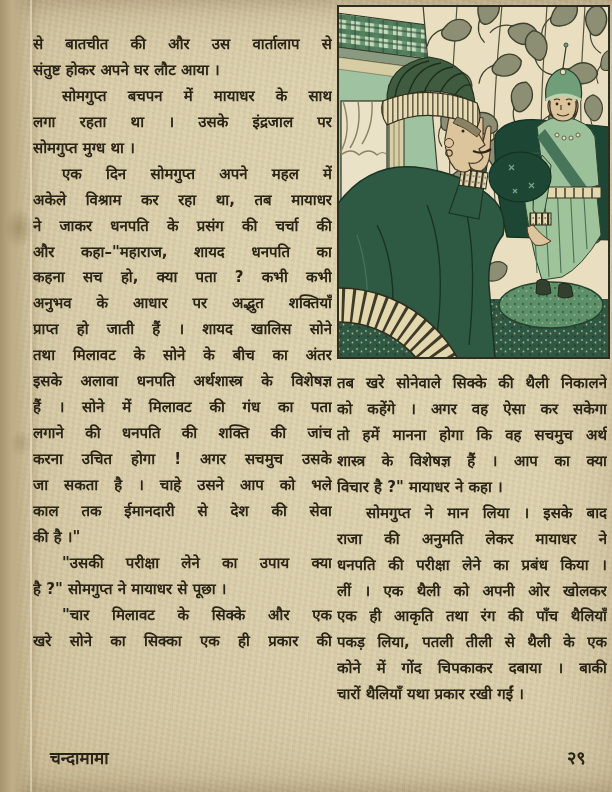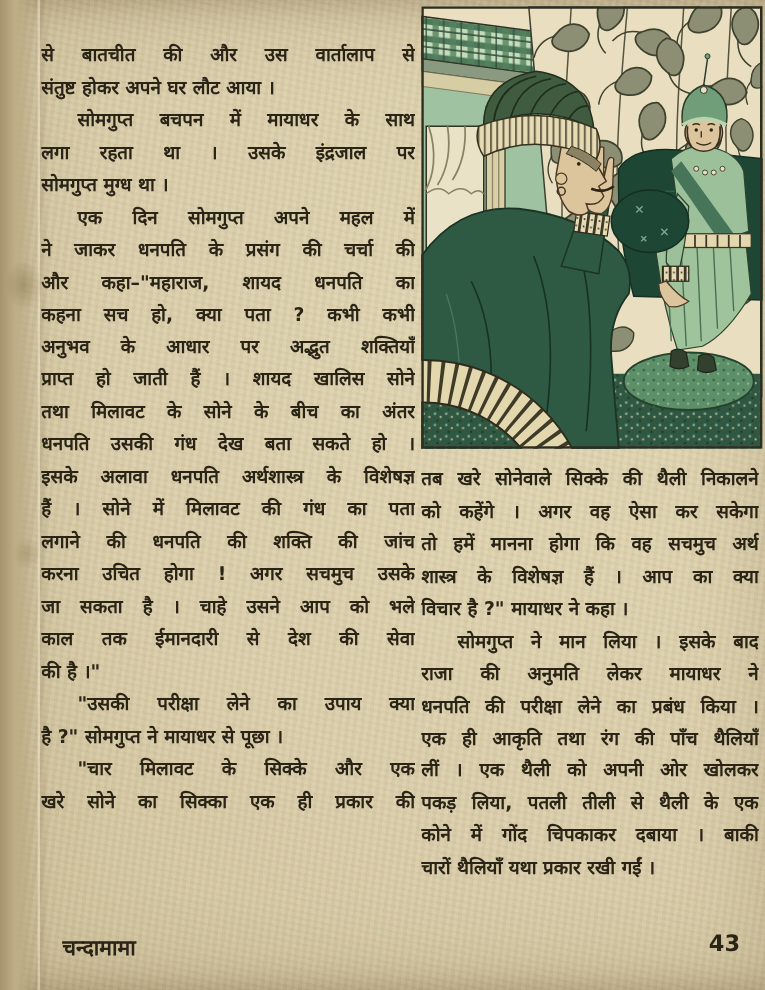--- a/index.html
+++ b/index.html
@@ -205,27 +205,27 @@
     </svg>
   </figure>
 
   <div class="col col-left">
       <div class="tline">से बातचीत की और उस वार्तालाप से</div>
       <div class="tline pend">संतुष्ट होकर अपने घर लौट आया ।</div>
       <div class="tline indent">सोमगुप्त बचपन में मायाधर के साथ</div>
       <div class="tline">लगा रहता था ।  उसके इंद्रजाल पर</div>
       <div class="tline pend">सोमगुप्त मुग्ध था ।</div>
       <div class="tline indent">एक दिन सोमगुप्त अपने महल में</div>
+      <div class="tline">अकेले विश्राम कर रहा था, तब मायाधर</div>
       <div class="tline">ने जाकर धनपति के प्रसंग की चर्चा की</div>
       <div class="tline">और कहा–"महाराज, शायद धनपति का</div>
       <div class="tline">कहना सच हो, क्या पता ?  कभी कभी</div>
       <div class="tline">अनुभव के आधार पर अद्भुत शक्तियाँ</div>
       <div class="tline">प्राप्त हो जाती हैं ।  शायद खालिस सोने</div>
       <div class="tline">तथा मिलावट के सोने के बीच का अंतर</div>
-      <div class="tline">धनपति उसकी गंध देख बता सकते हो ।</div>
       <div class="tline">इसके अलावा धनपति अर्थशास्त्र के विशेषज्ञ</div>
       <div class="tline">हैं ।  सोने में मिलावट की गंध का पता</div>
       <div class="tline">लगाने की धनपति की शक्ति की जांच</div>
       <div class="tline">करना उचित होगा !  अगर सचमुच उसके</div>
       <div class="tline">जा सकता है ।  चाहे उसने आप को भले</div>
       <div class="tline">काल तक ईमानदारी से देश की सेवा</div>
       <div class="tline pend">की है ।"</div>
       <div class="tline indent">"उसकी परीक्षा लेने का उपाय क्या</div>
       <div class="tline pend">है ?" सोमगुप्त ने मायाधर से पूछा ।</div>
       <div class="tline indent">"चार मिलावट के सिक्के और एक</div>
@@ -233,22 +233,22 @@
     </div>
   <div class="col col-right">
       <div class="tline">तब खरे सोनेवाले सिक्के की थैली निकालने</div>
       <div class="tline">को कहेंगे ।  अगर वह ऐसा कर सकेगा</div>
       <div class="tline">तो हमें मानना होगा कि वह सचमुच अर्थ</div>
       <div class="tline">शास्त्र के विशेषज्ञ हैं ।  आप का क्या</div>
       <div class="tline pend">विचार है ?"  मायाधर ने कहा ।</div>
       <div class="tline indent">सोमगुप्त ने मान लिया ।  इसके बाद</div>
       <div class="tline">राजा की अनुमति लेकर मायाधर ने</div>
       <div class="tline">धनपति की परीक्षा लेने का प्रबंध किया ।</div>
+      <div class="tline">लीं ।  एक थैली को अपनी ओर खोलकर</div>
       <div class="tline">एक ही आकृति तथा रंग की पाँच थैलियाँ</div>
-      <div class="tline">लीं ।  एक थैली को अपनी ओर खोलकर</div>
       <div class="tline">पकड़ लिया, पतली तीली से थैली के एक</div>
       <div class="tline">कोने में गोंद चिपकाकर दबाया ।  बाकी</div>
       <div class="tline pend">चारों थैलियाँ यथा प्रकार रखी गईं ।</div>
     </div>
 
   <div class="footer-title">चन्दामामा</div>
-  <div class="footer-page">43</div>
+  <div class="footer-page">२९</div>
 </div>
 
 </body></html>

